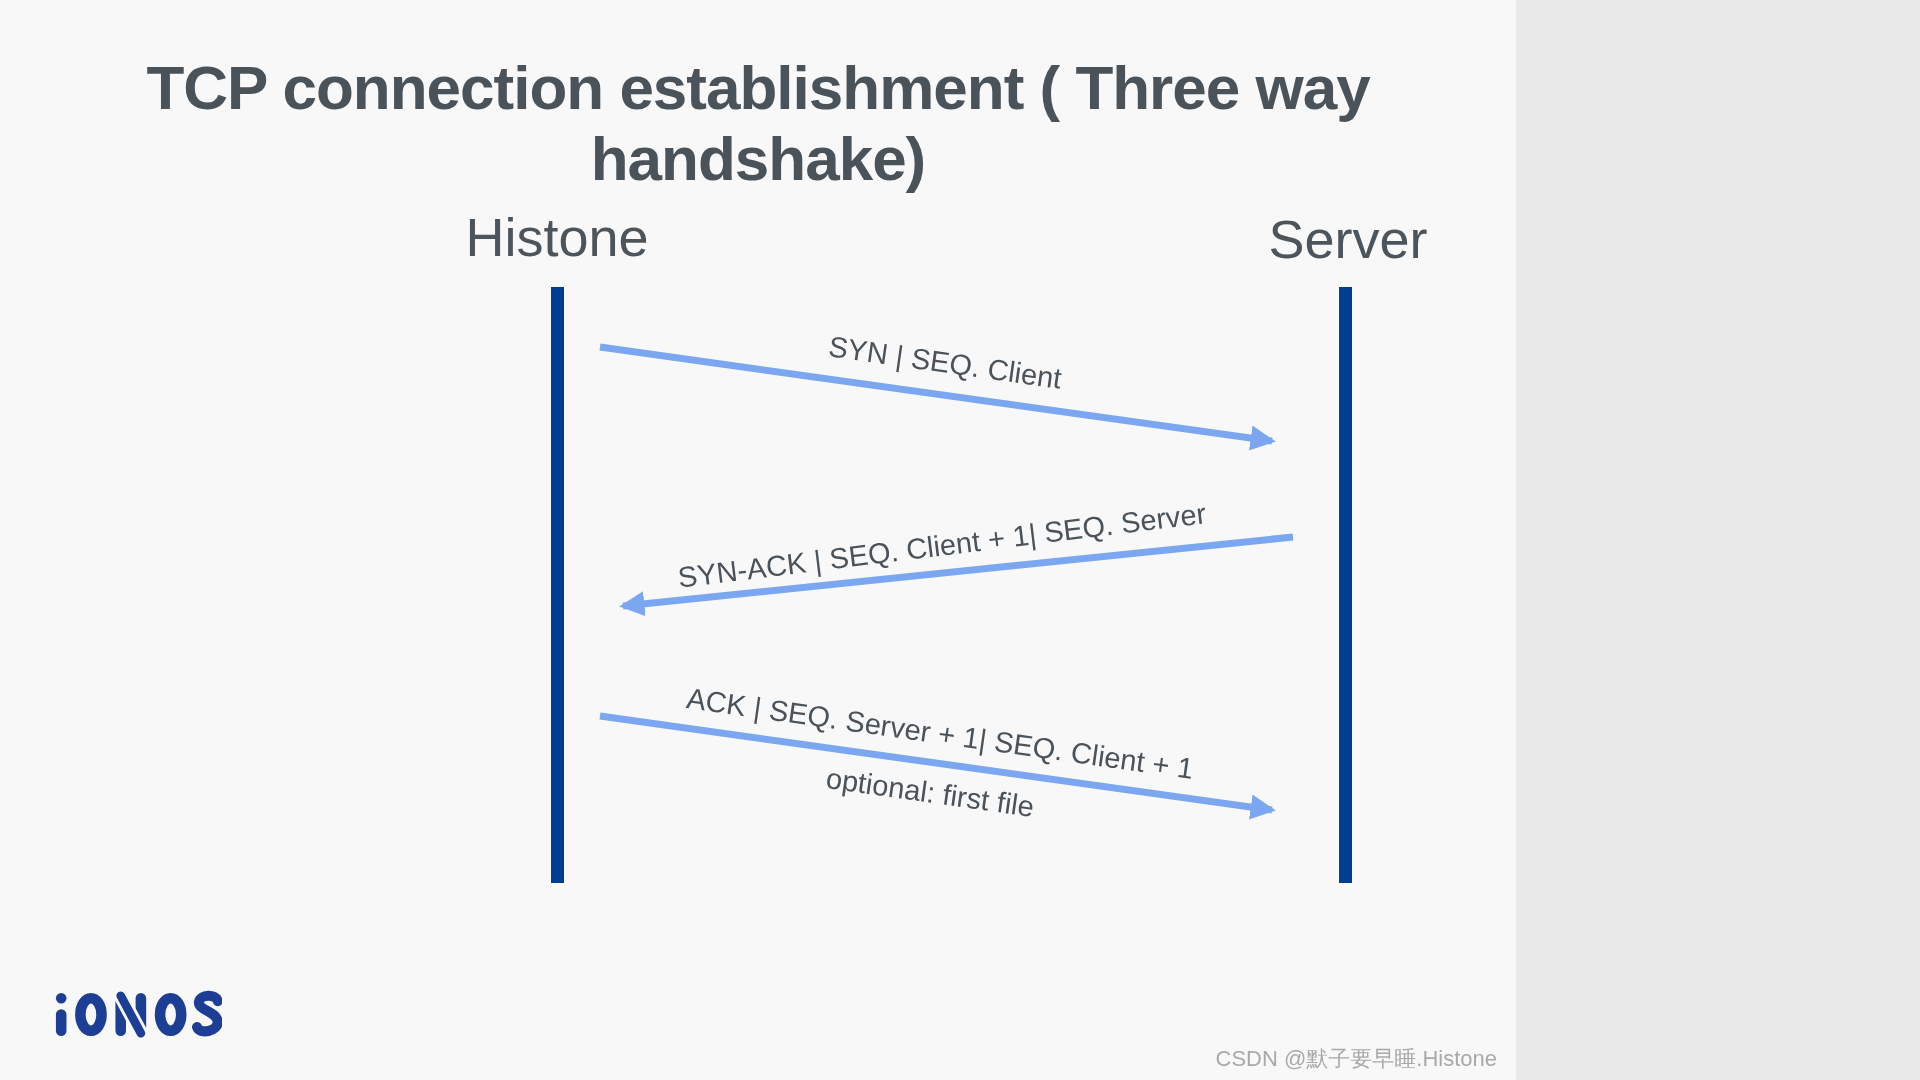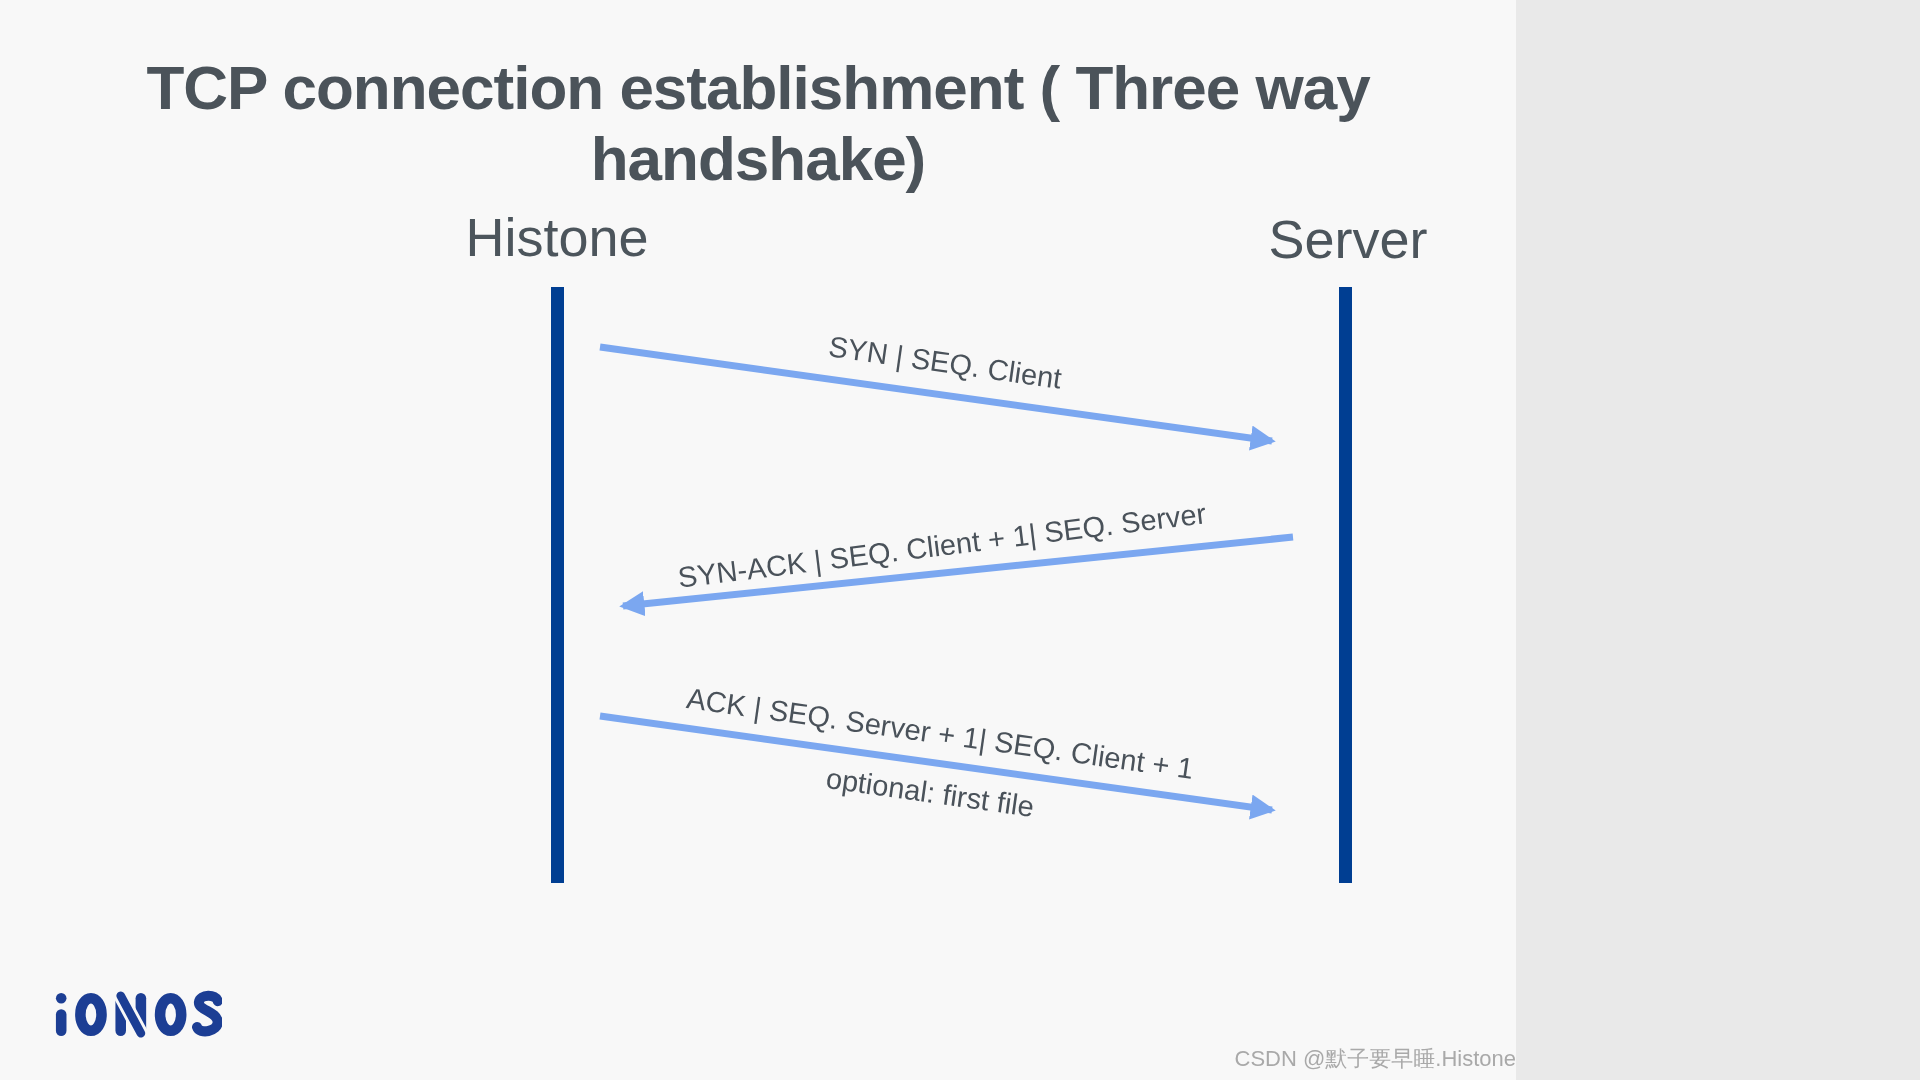--- a/index.html
+++ b/index.html
@@ -67,21 +67,21 @@
   .legend {
     position: absolute;
     left: 1216px;
     top: 980px;
     font-size: 36px;
     color: #475059;
     white-space: nowrap;
   }
   .watermark {
     position: absolute;
-    right: 0;
+    right: 19px;
     top: 1044px;
     font-size: 22px;
     color: #a9a9a9;
     white-space: nowrap;
     font-family: "Liberation Sans", sans-serif;
   }
 </style>
 </head>
 <body>
 

